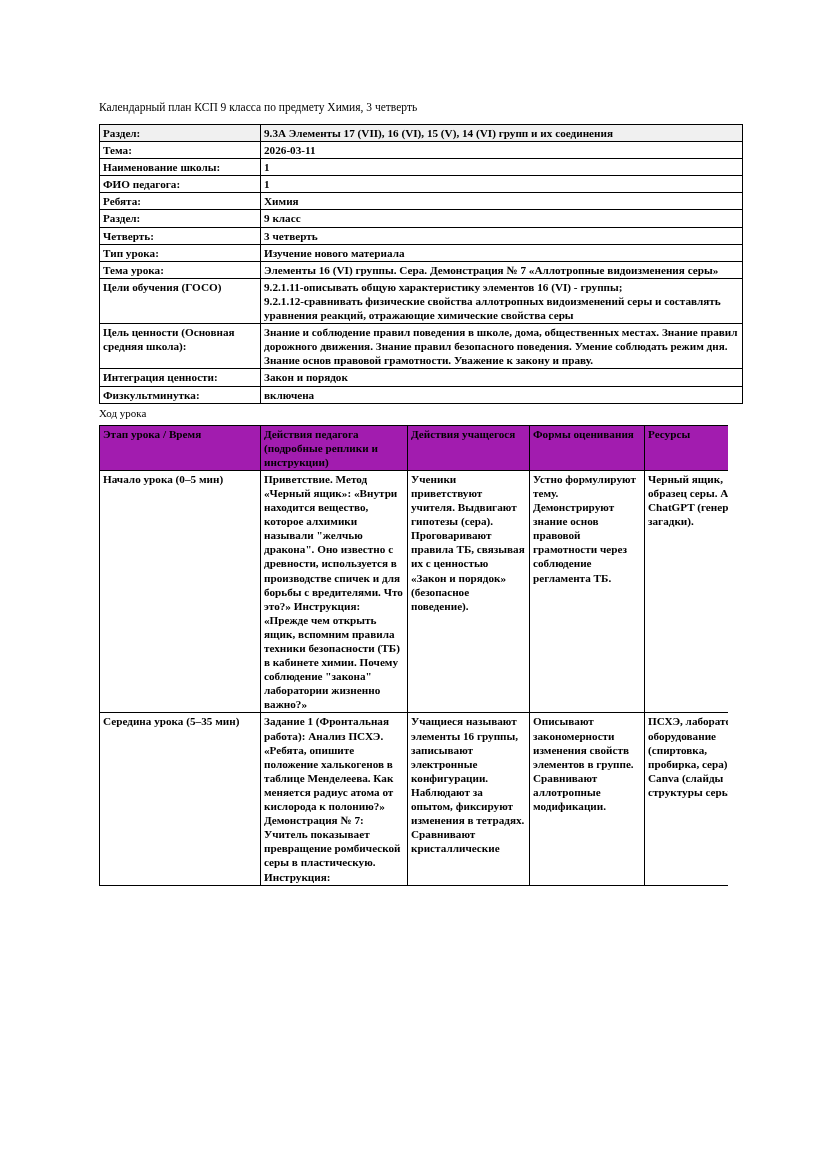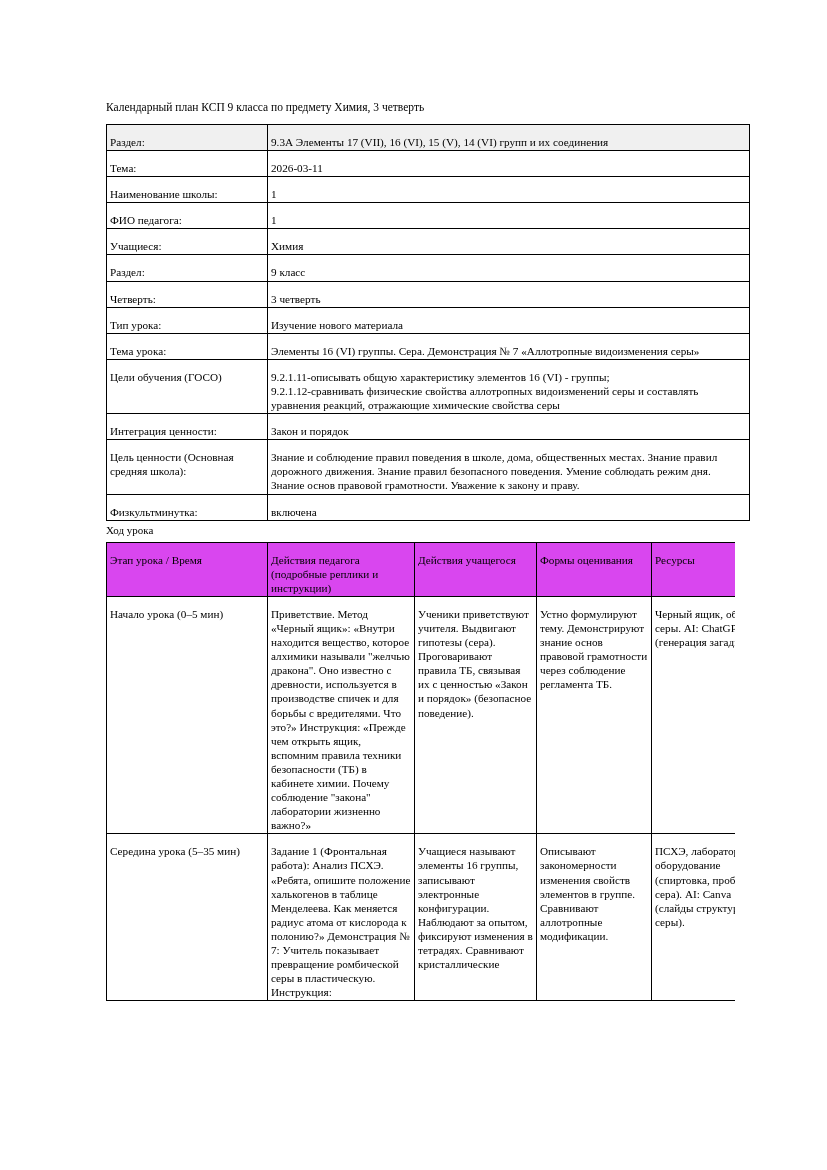--- a/index.html
+++ b/index.html
@@ -18,21 +18,21 @@
   }
   .page {
     position: absolute;
     left: 0; top: 0;
     width: 827px;
     height: 1170px;
     background: #ffffff;
   }
   .content {
     position: absolute;
-    left: 106px;
+    left: 99px;
     top: 100px;
     width: 629px;
   }
   .doc-title {
     font-size: 11.5px;
     line-height: 15px;
     margin: 0 0 9px 0;
     white-space: nowrap;
   }
   .section-label {
@@ -43,40 +43,40 @@
   table {
     border-collapse: collapse;
     table-layout: fixed;
     width: 629px;
     font-size: 11.2px;
     line-height: 14.1px;
   }
   table td, table th {
     border: 1px solid #000000;
     vertical-align: top;
-    padding: 10px 3px 1px 3px;
+    padding: 1px 3px 1px 3px;
     text-align: left;
-    font-weight: normal;
+    font-weight: bold;
     word-wrap: break-word;
     overflow-wrap: break-word;
     hyphens: none;
   }
   
   .info-table .col-label { width: 154px; }
   .info-table .col-value { width: 475px; }
   .info-table tr.shaded td { background: #f0f0f0; }
 
   
   .flow-table { margin-top: 0; }
   .flow-table .c1 { width: 154px; }
   .flow-table .c2 { width: 140px; }
   .flow-table .c3 { width: 115px; }
   .flow-table .c4 { width: 108px; }
   .flow-table .c5 { width: 112px; }
-  .flow-table thead td { background: #d946ef; }
+  .flow-table thead td { background: #a21caf; }
 
   
   .flow-wrap {
     position: relative;
     height: 572px;
     overflow: hidden;
   }
   .cell-text { white-space: pre-wrap; display: block; }
 </style>
 </head>
@@ -99,21 +99,21 @@
         </tr>
         <tr>
           <td class="col-label">Наименование школы:</td>
           <td class="col-value">1</td>
         </tr>
         <tr>
           <td class="col-label">ФИО педагога:</td>
           <td class="col-value">1</td>
         </tr>
         <tr>
-          <td class="col-label">Учащиеся:</td>
+          <td class="col-label">Ребята:</td>
           <td class="col-value">Химия</td>
         </tr>
         <tr>
           <td class="col-label">Раздел:</td>
           <td class="col-value">9 класс</td>
         </tr>
         <tr>
           <td class="col-label">Четверть:</td>
           <td class="col-value">3 четверть</td>
         </tr>
@@ -126,26 +126,26 @@
           <td class="col-value">Элементы 16 (VI) группы. Сера. Демонстрация № 7 «Аллотропные видоизменения серы»</td>
         </tr>
         <tr>
           <td class="col-label">Цели обучения (ГОСО)</td>
           <td class="col-value">
               <span class="cell-text">9.2.1.11-описывать общую характеристику элементов 16 (VI) - группы;
 9.2.1.12-сравнивать физические свойства аллотропных видоизменений серы и составлять уравнения реакций, отражающие химические свойства серы</span>
             </td>
         </tr>
         <tr>
+          <td class="col-label">Цель ценности (Основная средняя школа):</td>
+          <td class="col-value">Знание и соблюдение правил поведения в школе, дома, общественных местах. Знание правил дорожного движения. Знание правил безопасного поведения. Умение соблюдать режим дня. Знание основ правовой грамотности. Уважение к закону и праву.</td>
+        </tr>
+        <tr>
           <td class="col-label">Интеграция ценности:</td>
           <td class="col-value">Закон и порядок</td>
-        </tr>
-        <tr>
-          <td class="col-label">Цель ценности (Основная средняя школа):</td>
-          <td class="col-value">Знание и соблюдение правил поведения в школе, дома, общественных местах. Знание правил дорожного движения. Знание правил безопасного поведения. Умение соблюдать режим дня. Знание основ правовой грамотности. Уважение к закону и праву.</td>
         </tr>
         <tr>
           <td class="col-label">Физкультминутка:</td>
           <td class="col-value">включена</td>
         </tr>
       </tbody>
     </table>
 
     <div class="section-label">Ход урока</div>
 

